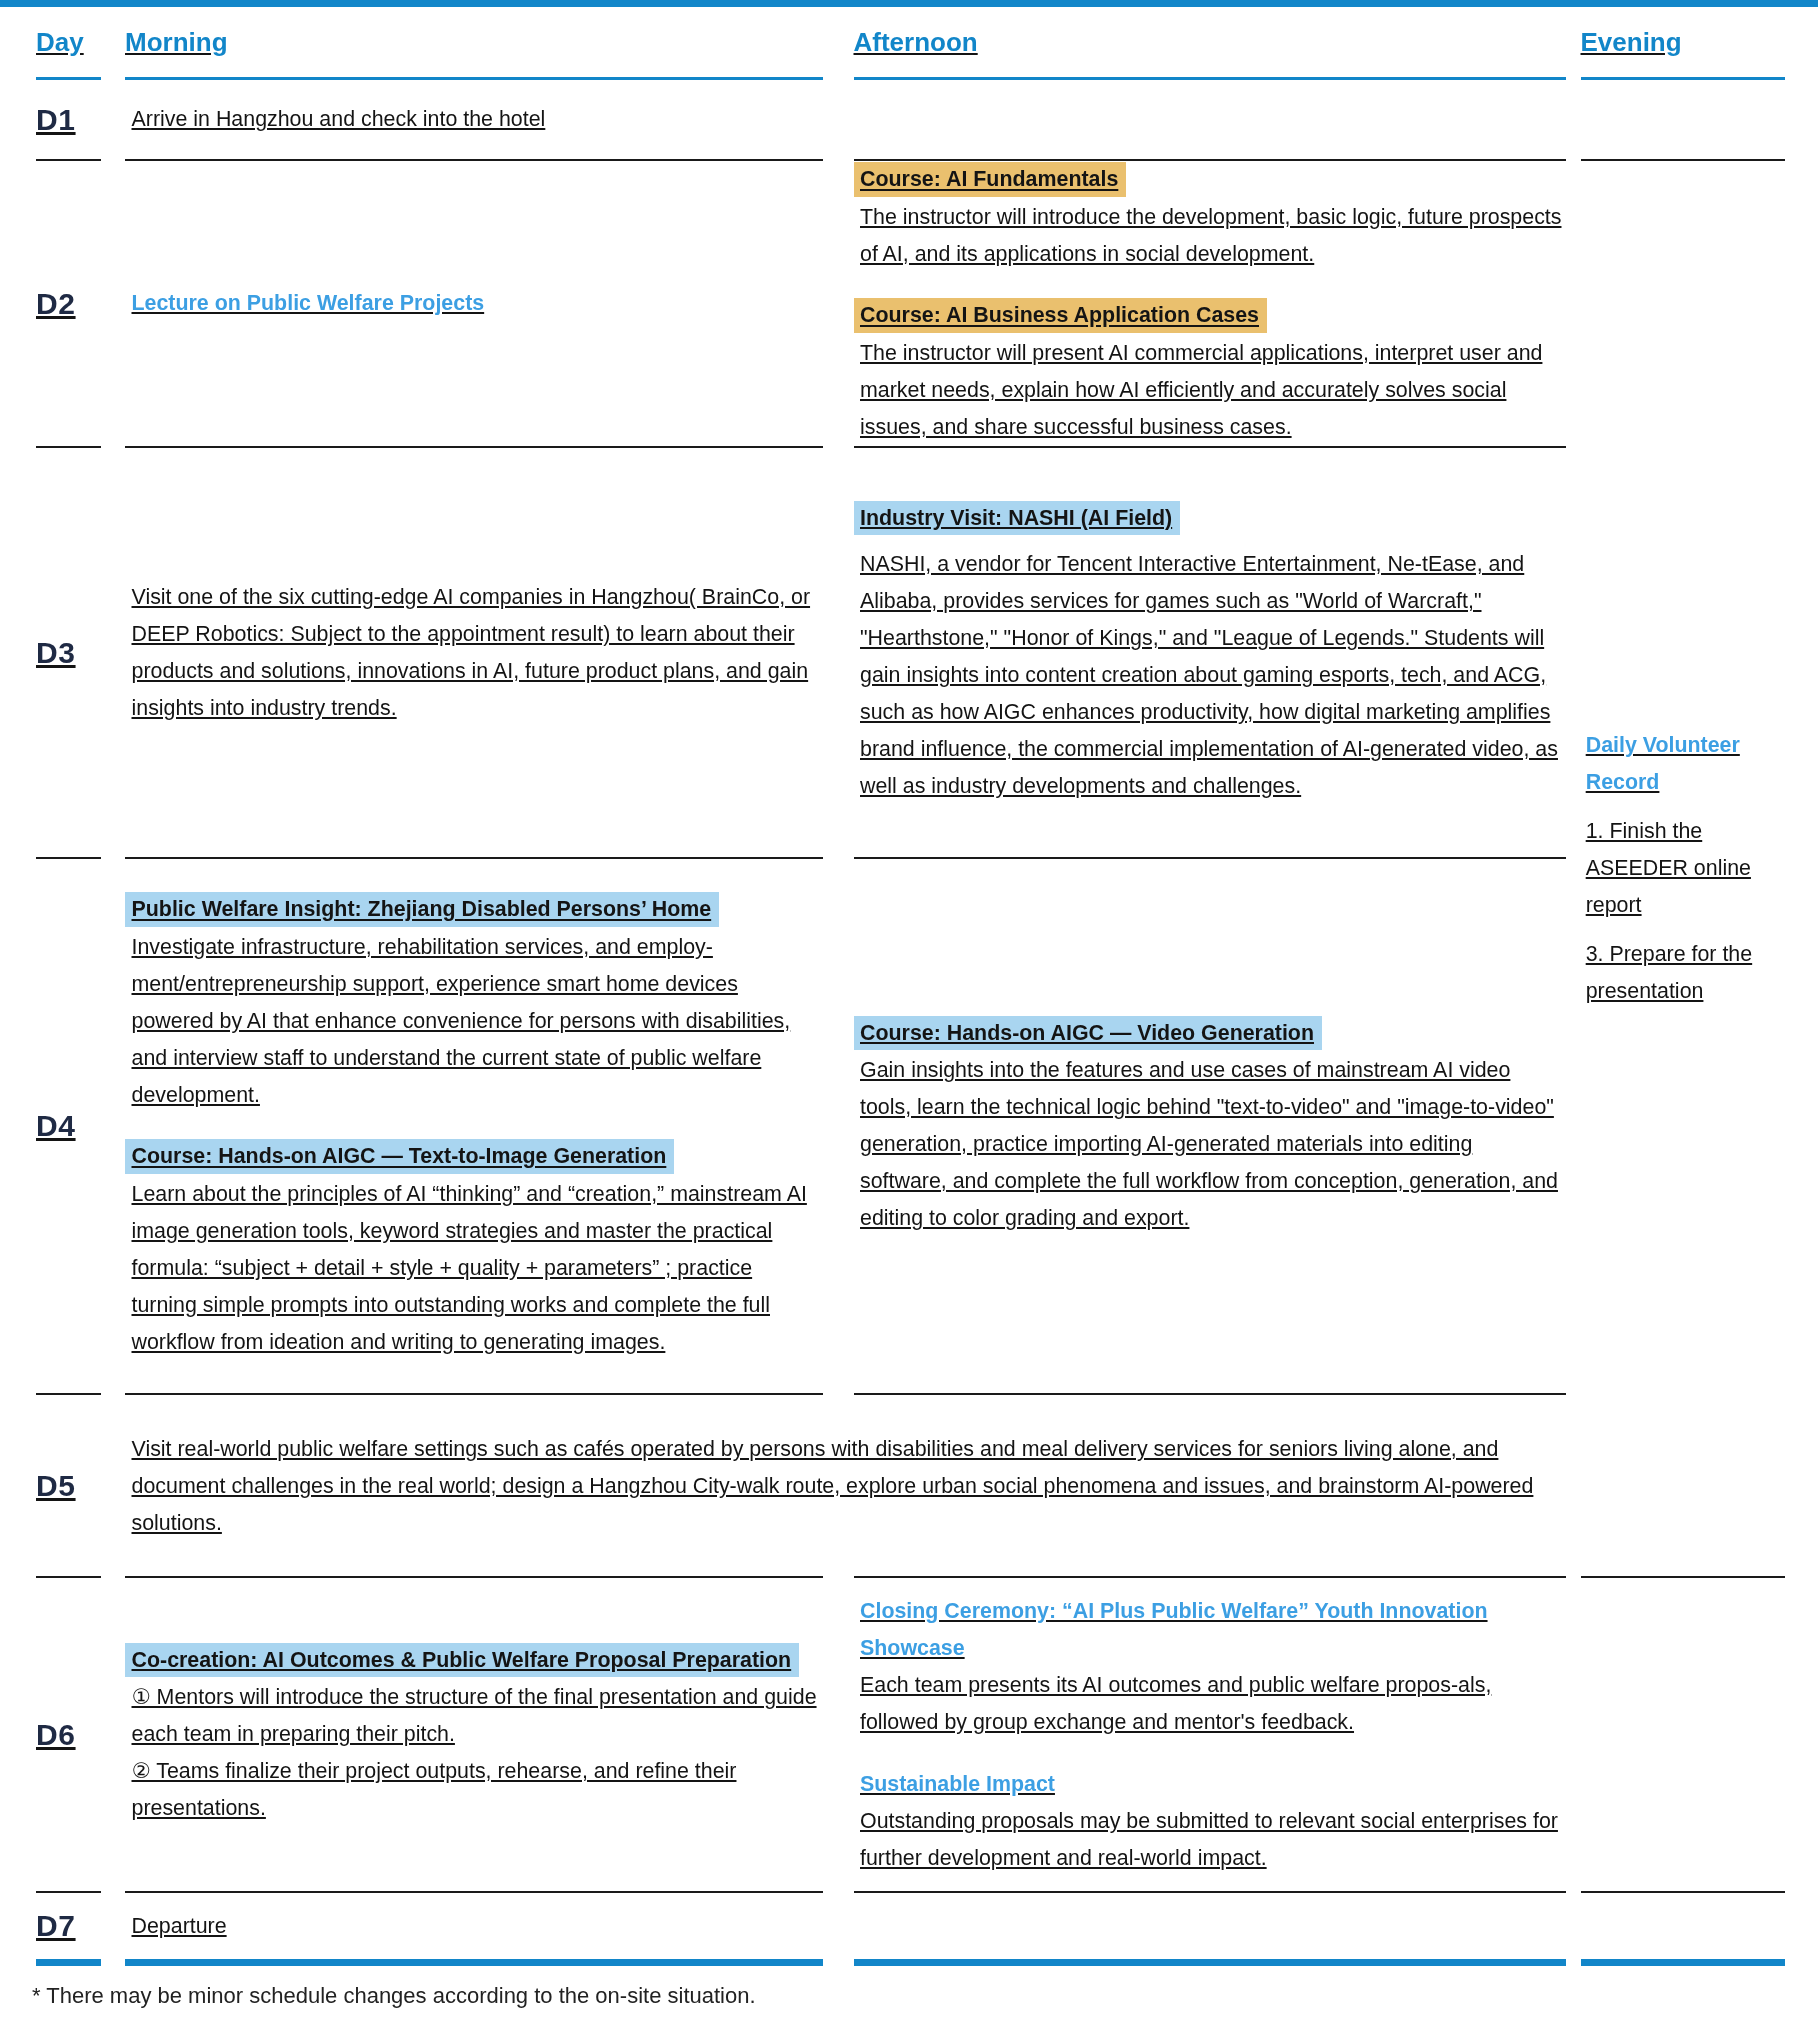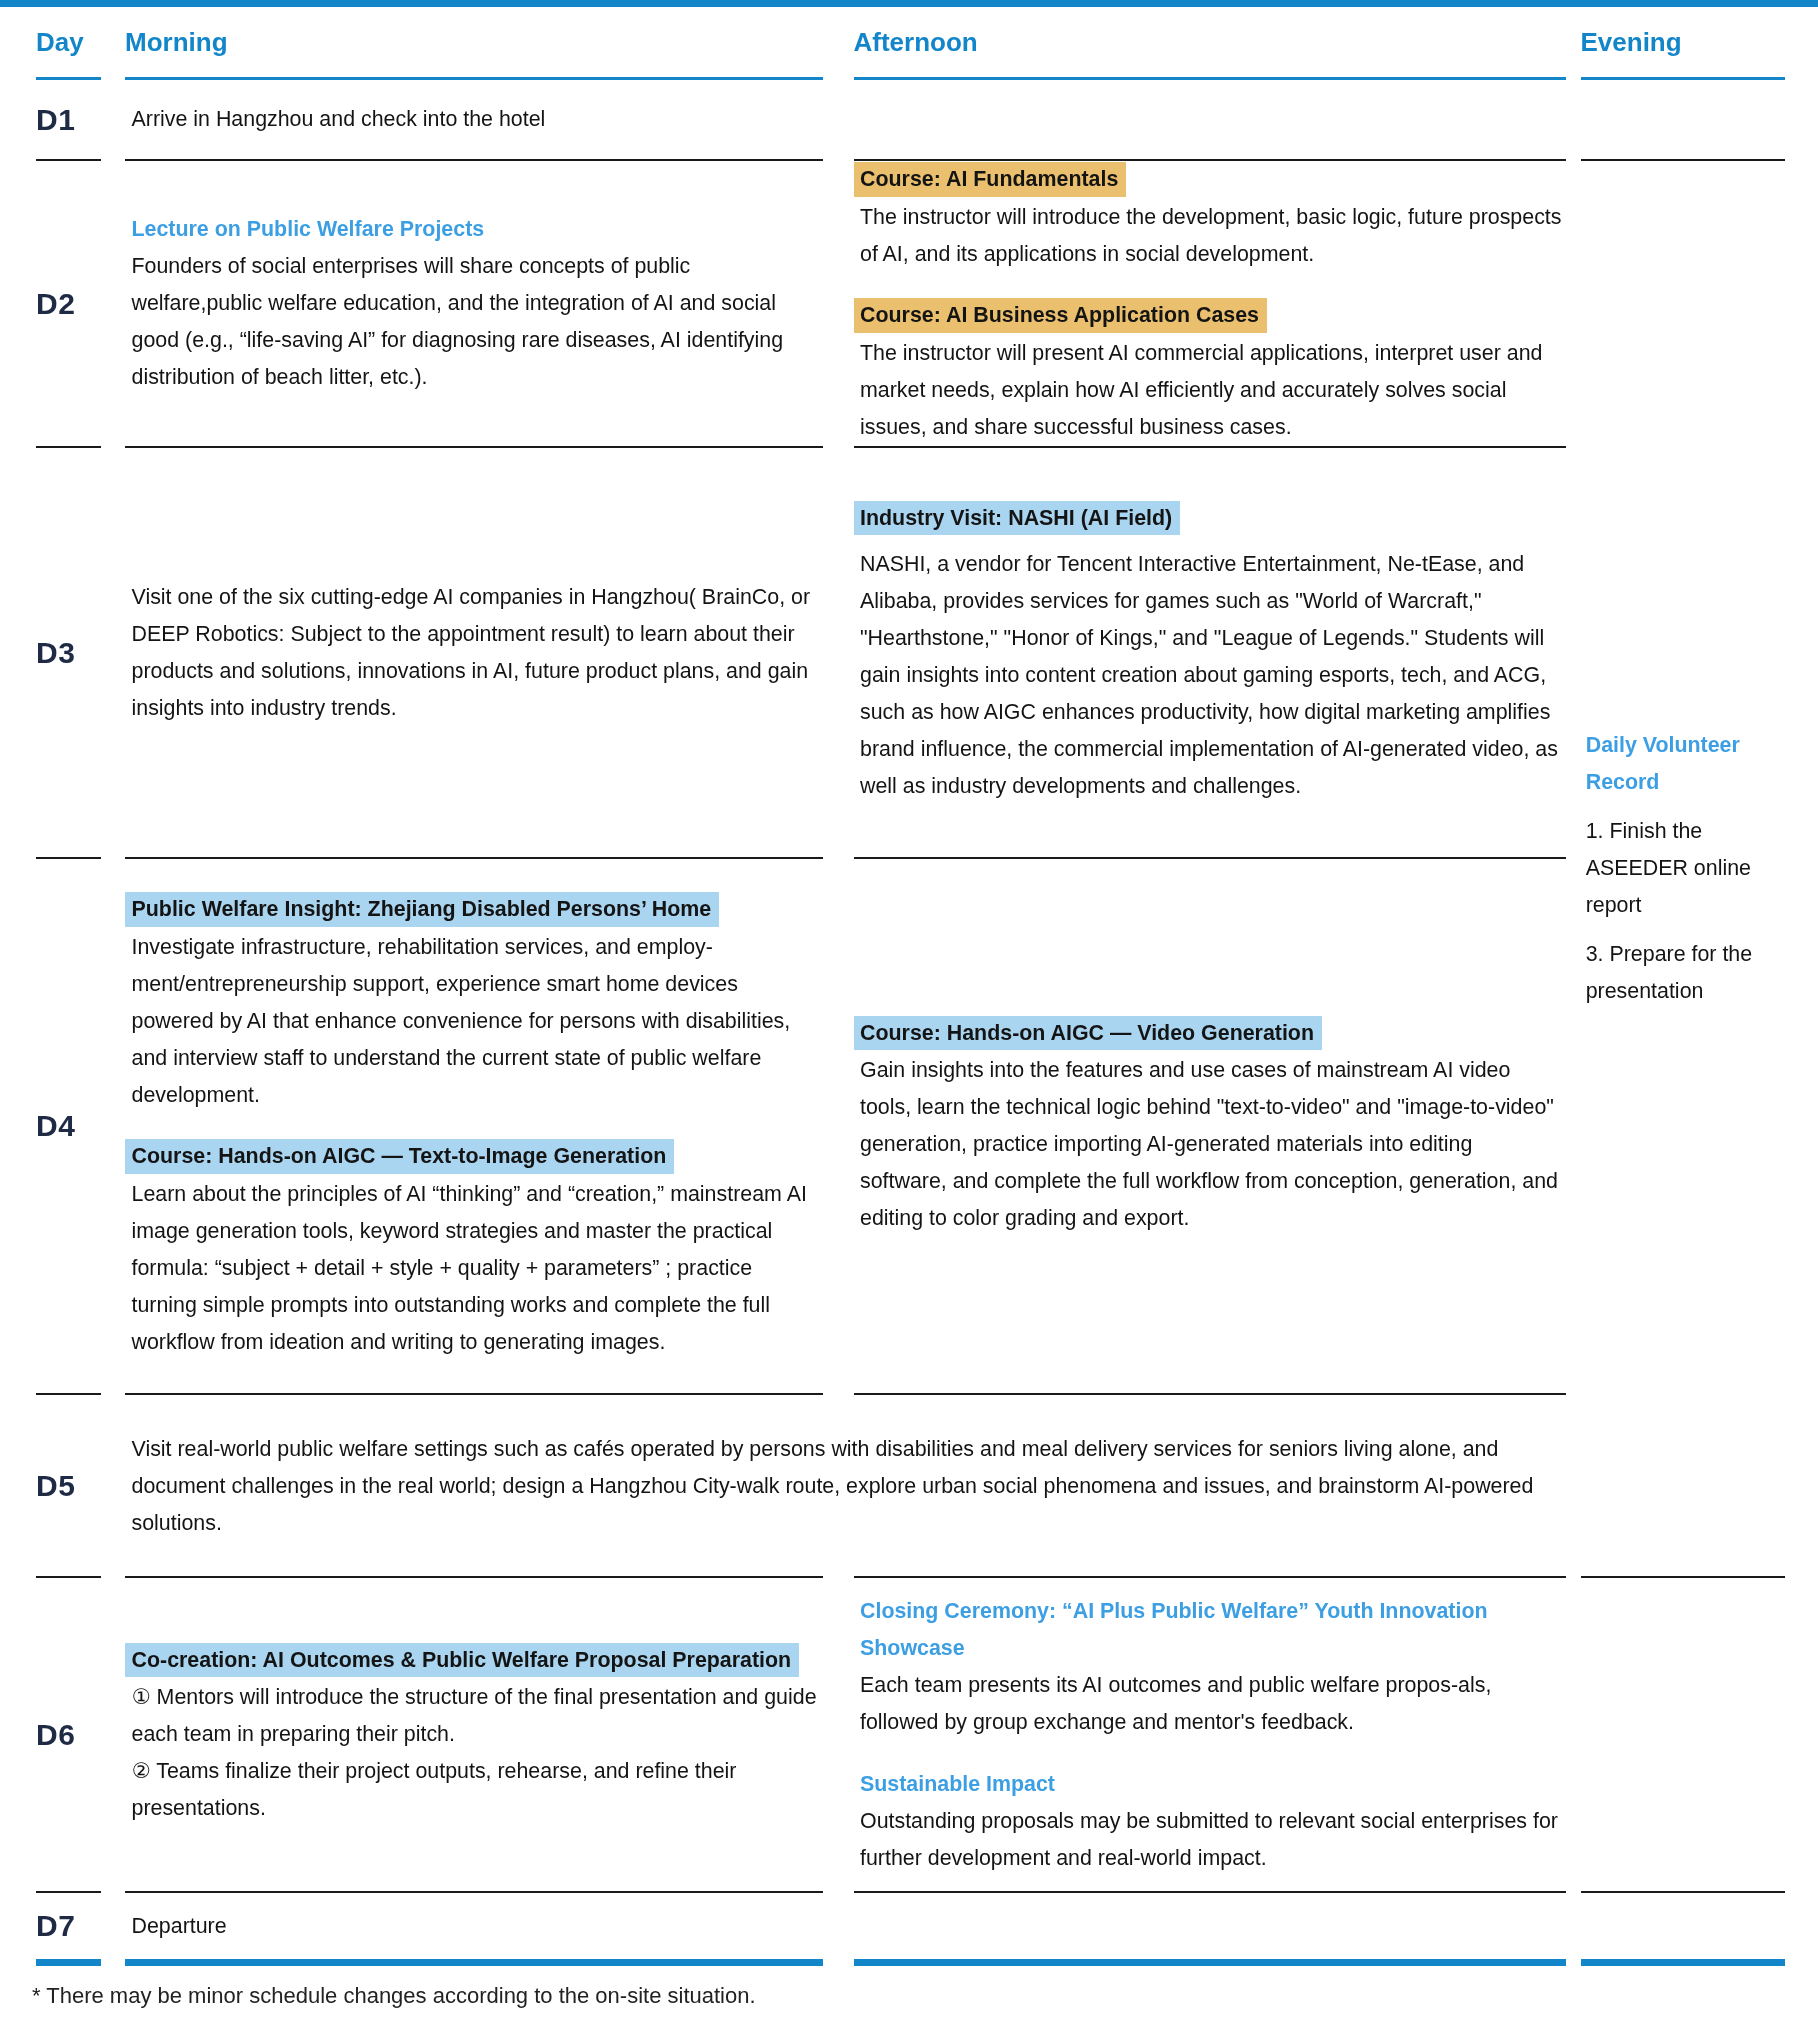--- a/index.html
+++ b/index.html
@@ -21,20 +21,21 @@
     color:var(--text);
     overflow:hidden;
   }
   .topbar{width:1819px;height:7.1px;background:var(--blue);}
   .tbl{
     display:grid;
     grid-template-columns:65px 24px 698px 30.5px 712px 15px 204px;
     grid-template-rows:73px 81px 287px 411px 536px 183px 315px 73px;
     margin-left:36px;
     width:1748px;
+    text-decoration:underline;
   }
   .c1{grid-column:1;} .c3{grid-column:3;} .c5{grid-column:5;} .c7{grid-column:7;}
   .c3-5{grid-column:3/6;}
   .r1{grid-row:1;} .r2{grid-row:2;} .r3{grid-row:3;} .r4{grid-row:4;}
   .r5{grid-row:5;} .r6{grid-row:6;} .r7{grid-row:7;} .r8{grid-row:8;}
   .r3-6{grid-row:3/7;}
   .bb-black{border-bottom:2.6px solid var(--line);}
   .bb-blue{border-bottom:3.2px solid var(--blue);}
   .bb-bar{border-bottom:7.8px solid var(--blue);}
   .cell{
@@ -106,21 +107,20 @@
       <p>Arrive in Hangzhou and check into the hotel</p>
     </div>
     <div class="cell c5 r2 bb-black"></div>
     <div class="cell c7 r2 bb-black"></div>
 
     <div class="cell day c1 r3 bb-black">
       <span>D2</span>
     </div>
     <div class="cell body c3 r3 bb-black">
       <div class="title t-blue">Lecture on Public Welfare Projects</div>
-      <p>Founders of social enterprises will share concepts of public welfare,public welfare education, and the integration of AI and social good (e.g., “life-saving AI” for diagnosing rare diseases, AI identifying distribution of beach litter, etc.).</p>
     </div>
     <div class="cell body c5 r3 bb-black">
       <div class="title"><span class="hl hl-orange">Course: AI Fundamentals</span></div>
       <p>The instructor will introduce the development, basic logic, future prospects of AI, and its applications in social development.</p>
       <div class="title mt"><span class="hl hl-orange">Course: AI Business Application Cases</span></div>
       <p>The instructor will present AI commercial applications, interpret user and market needs, explain how AI efficiently and accurately solves social issues, and share successful business cases.</p>
     </div>
 
     <div class="cell evening-note c7 r3-6 bb-black">
       <div class="t-blue">Daily Volunteer Record</div>

